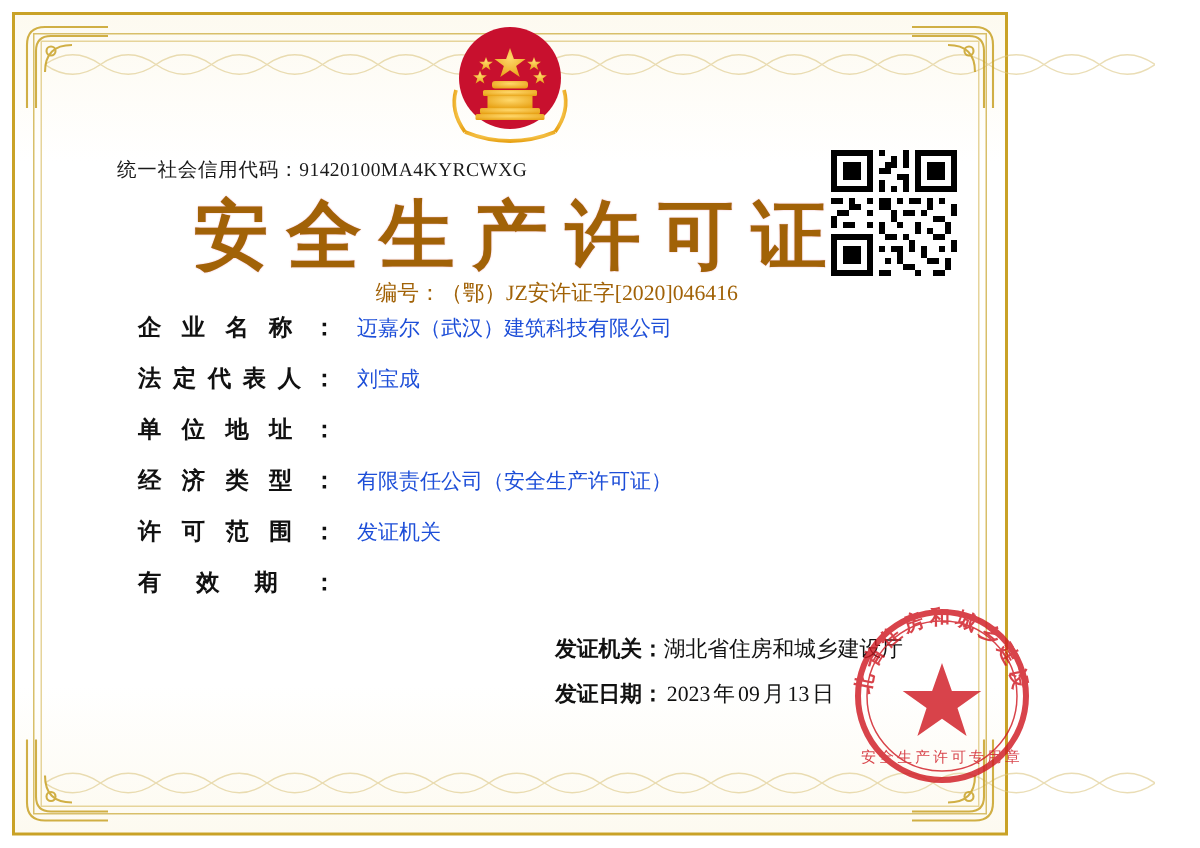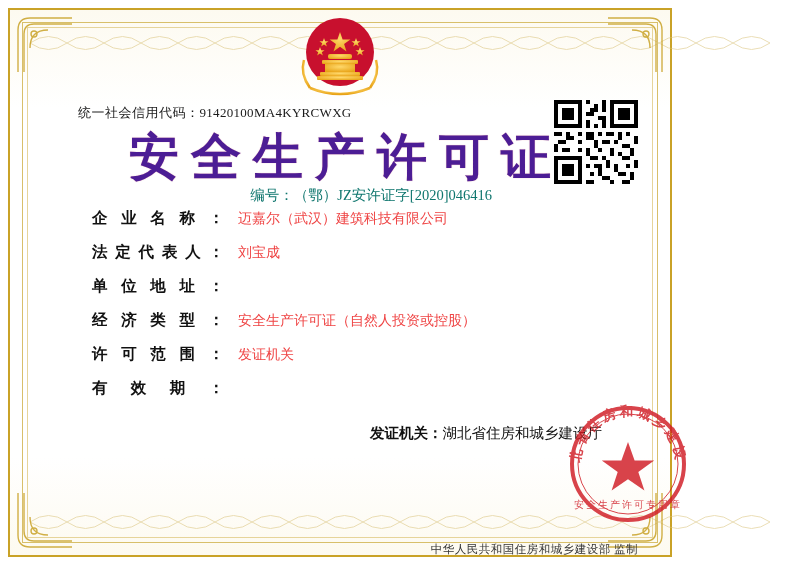--- a/index.html
+++ b/index.html
@@ -99,32 +99,32 @@
   
   .title {
     position: absolute;
     left: 0; right: 0;
     top: 124px;
     text-align: center;
     font-family: "Liberation Sans", sans-serif;
     font-weight: bold;
     font-size: 50px;
     letter-spacing: 12px;
-    color: #4c1d95;
+    color: #a16207;
     text-indent: 12px;
     text-shadow: 0 0 1px rgba(200,16,46,.4);
   }
 
   
   .serial {
     position: absolute;
     right: 188px;
     top: 186px;
     font-size: 14.5px;
-    color: #0f766e;
+    color: #a16207;
     white-space: nowrap;
     margin-left: 28px;
   }
 
   
   .fields {
     position: absolute;
     left: 92px;
     right: 70px;
     top: 208px;
@@ -140,21 +140,21 @@
     font-size: 15.5px;
     font-weight: bold;
     color: #111;
     font-family: "Liberation Sans", sans-serif;
     display: flex;
     justify-content: space-between;
   }
   .label span { display: inline-block; }
   .value {
     font-size: 14px;
-    color: #ef4444;
+    color: #1d4ed8;
     padding-left: 14px;
     white-space: nowrap;
   }
   .row-valid .value { padding-left: 14px; }
   .valid-mid {
     display: inline-block;
     padding: 0 34px 0 44px;
     font-size: 14px;
   }
 
@@ -426,21 +426,21 @@
     </div>
 
     <div class="row">
       <div class="label">
         <span>经</span>
         <span>济</span>
         <span>类</span>
         <span>型</span>
         <span>：</span>
       </div>
-      <div class="value">安全生产许可证（自然人投资或控股）</div>
+      <div class="value">有限责任公司（安全生产许可证）</div>
     </div>
 
     <div class="row">
       <div class="label">
         <span>许</span>
         <span>可</span>
         <span>范</span>
         <span>围</span>
         <span>：</span>
       </div>
@@ -454,33 +454,35 @@
         <span>期</span>
         <span>：</span>
       </div>
     </div>
 
   </div>
 
   <div class="issuer">
     <div>
       <span class="lab">发证机关：</span><span class="val">湖北省住房和城乡建设厅</span>
+    </div>
+    <div class="date-val">
+      <span class="lab">发证日期：</span><span class="num">2023</span><span>年</span><span class="num">09</span><span>月</span><span class="num">13</span><span>日</span>
     </div>
   </div>
 
   <div class="seal">
     <svg width="136" height="136" viewBox="0 0 136 136">
       <defs>
         <path id="sealArc" d="M 20,68 A 48,48 0 1 1 116,68"></path>
       </defs>
       <circle cx="68" cy="68" r="56" fill="none" stroke="#d01b24" stroke-width="4"></circle>
       <circle cx="68" cy="68" r="50" fill="none" stroke="#d01b24" stroke-width="1"></circle>
       <polygon points="68,46 74.6,64.6 94.2,64.6 78.3,76 84.4,94.6 68,83.2 51.6,94.6 57.7,76 41.8,64.6 61.4,64.6" fill="#d01b24"></polygon>
       <text font-family="'Liberation Sans', sans-serif" font-size="13.5" font-weight="bold" fill="#d01b24" letter-spacing="3">
         <textPath href="#sealArc" startOffset="50%" text-anchor="middle">湖北省住房和城乡建设厅</textPath>
       </text>
       <text x="68" y="112" text-anchor="middle" font-family="'Liberation Sans', sans-serif" font-size="10" fill="#d01b24" letter-spacing="2">安全生产许可专用章</text>
     </svg>
   </div>
 
-  <div class="footer">中华人民共和国住房和城乡建设部 监制</div>
 
 </div>
 
 </body></html>

